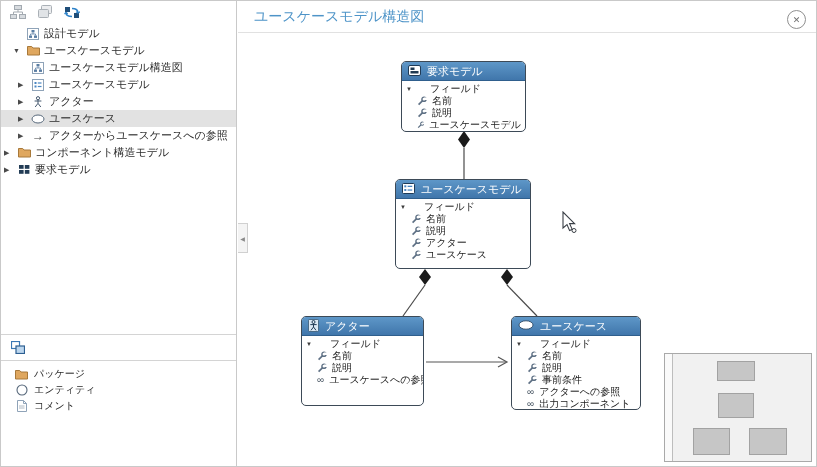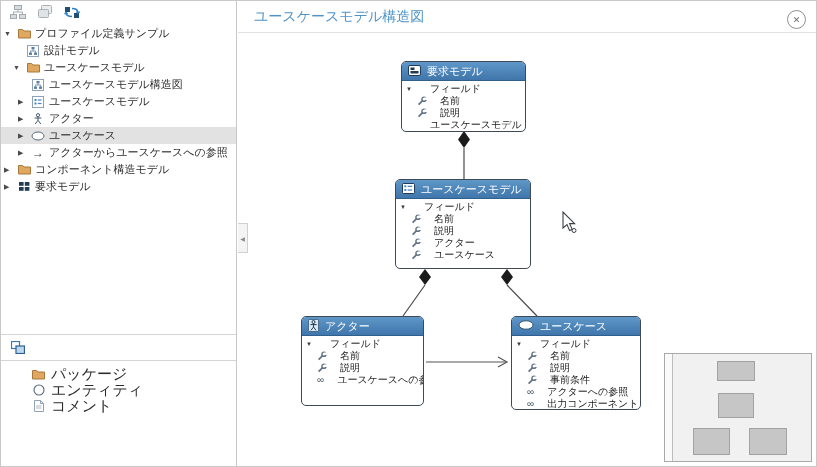--- a/index.html
+++ b/index.html
@@ -16,40 +16,40 @@
   .trow.selected { background:#e2e2e2; }
   .lvl0 { padding-left:3px; } .lvl1 { padding-left:12px; } .lvl2 { padding-left:17px; }
   .exp { width:12px; font-size:7px; color:#4b4b4b; text-align:left; flex:0 0 12px; }
   .ticon { width:16px; display:flex; align-items:center; justify-content:center; flex:0 0 16px; }
   .tlabel { padding-left:3px; }
   .arrowglyph { font-size:12px; color:#3a3a3a; }
 
   .sb-bottom { position:absolute; left:0; top:333px; width:100%; border-top:1px solid #d4d4d4; }
   .sb-bottom-bar { height:26px; display:flex; align-items:center; padding-left:8px; border-bottom:1px solid #d4d4d4; }
   .palette { padding-top:5px; }
-  .prow { display:flex; align-items:center; height:16px; font-size:15px; color:#2b2b2b; padding-left:29px;text-align:right; }
+  .prow { display:flex; align-items:center; height:16px; font-size:10px; color:#2b2b2b; padding-left:12px;text-align:right; }
   .picon { width:17px; display:flex; align-items:center; justify-content:center; flex:0 0 17px; }
   .plabel { padding-left:4px; }
 
   .collapse-handle { position:absolute; left:237px; top:222px; width:10px; height:30px; background:#f4f4f4; border:1px solid #d0d0d0; border-left:none; display:flex; align-items:center; justify-content:center; font-size:6px; color:#8a8a8a; z-index:4; }
 
   
   .main { position:absolute; left:237px; top:0; width:580px; height:467px; background:#fff; }
   .main-title { position:absolute; left:16px; top:7px; font-size:14px; color:#4e94c8; }
   .main-divider { position:absolute; left:0; top:31px; width:100%; height:1px; background:#e1e1e1; }
   .close-btn { position:absolute; left:549px; top:9px; width:19px; height:19px; border:1.5px solid #8f8f8f; border-radius:50%; color:#6f6f6f; font-size:9px; display:flex; align-items:center; justify-content:center; cursor:default; }
 
   
   .connectors { position:absolute; left:0; top:0; width:817px; height:467px; z-index:1; pointer-events:none; }
   .dbox { position:absolute; background:#fff; border:1.4px solid #3d4a57; border-radius:5px; z-index:2; overflow:hidden; }
   .dbox-header { height:19px; background:linear-gradient(#5e97c8,#4076ab); border-bottom:1px solid #2f5f8d; display:flex; align-items:center; gap:6px; padding:0 6px; color:#fff; font-size:11px; }
   .dbox-body { padding:2px 4px; }
   .fhead { display:flex; align-items:center; font-size:10px; line-height:12px; color:#222; gap:18px; }
   .fexp { font-size:6px; color:#3b3b3b; }
-  .frow { display:flex; align-items:center; gap:13px; font-size:10px; line-height:12px; color:#222; padding-left:11px; white-space:nowrap; }
+  .frow { display:flex; align-items:center; gap:5px; font-size:10px; line-height:12px; color:#222; padding-left:11px; white-space:nowrap; }
   .refg { font-size:10px; line-height:10px; color:#4e5b68; }
 
   
   #box-requirement  { left:400px; top:60px;  width:125px; height:71px; }
   #box-usecasemodel { left:394px; top:178px; width:136px; height:90px; }
   #box-actor        { left:300px; top:315px; width:123px; height:90px; }
   #box-usecase      { left:510px; top:315px; width:130px; height:94px; }
 
   
   .minimap { position:absolute; left:663px; top:352px; width:148px; height:109px; background:#f1f1f1; border:1px solid #a9a9a9; z-index:3; }
@@ -91,29 +91,20 @@
             <path d="M8 3.5 C12 3.5 14 5.5 14 8" fill="none" stroke="#2e82c8" stroke-width="1.6"></path>
             <path d="M8 11.5 C4 11.5 2 9.5 2 7.5" fill="none" stroke="#2e82c8" stroke-width="1.6"></path>
             <path d="M14 8 l-2 -1.2 M14 8 l2 -1.2" stroke="#2e82c8" stroke-width="1.2" fill="none"></path>
             <path d="M2 7.5 l-1.5 1.5 M2 7.5 l1.8 1.2" stroke="#2e82c8" stroke-width="1.2" fill="none"></path>
           </svg>
       </span>
     </div>
 
     <div class="tree">
 
-      <div class="trow lvl0">
-        <span class="exp">▼</span>
-        <span class="ticon">
-            <svg width="13" height="11" viewBox="0 0 13 11">
-              <path d="M0.5 1.5 H4.7 L6 3 H12.5 V10 H0.5 Z" fill="#dfa75f" stroke="#a8793a"></path>
-            </svg>
-          </span>
-        <span class="tlabel">プロファイル定義サンプル</span>
-      </div>
 
       <div class="trow lvl1">
         <span class="exp"></span>
         <span class="ticon">
             <svg width="12" height="12" viewBox="0 0 12 12">
               <rect x="0.5" y="0.5" width="11" height="11" fill="#fff" stroke="#8fa3b8"></rect>
               <rect x="4.5" y="2" width="3" height="2.4" fill="#5b7ea3"></rect>
               <rect x="2" y="7.5" width="3" height="2.4" fill="#5b7ea3"></rect>
               <rect x="7" y="7.5" width="3" height="2.4" fill="#5b7ea3"></rect>
               <path d="M6 4.4 V6 M3.5 7.5 V6 H8.5 V7.5" fill="none" stroke="#5b7ea3" stroke-width="0.8"></path>

